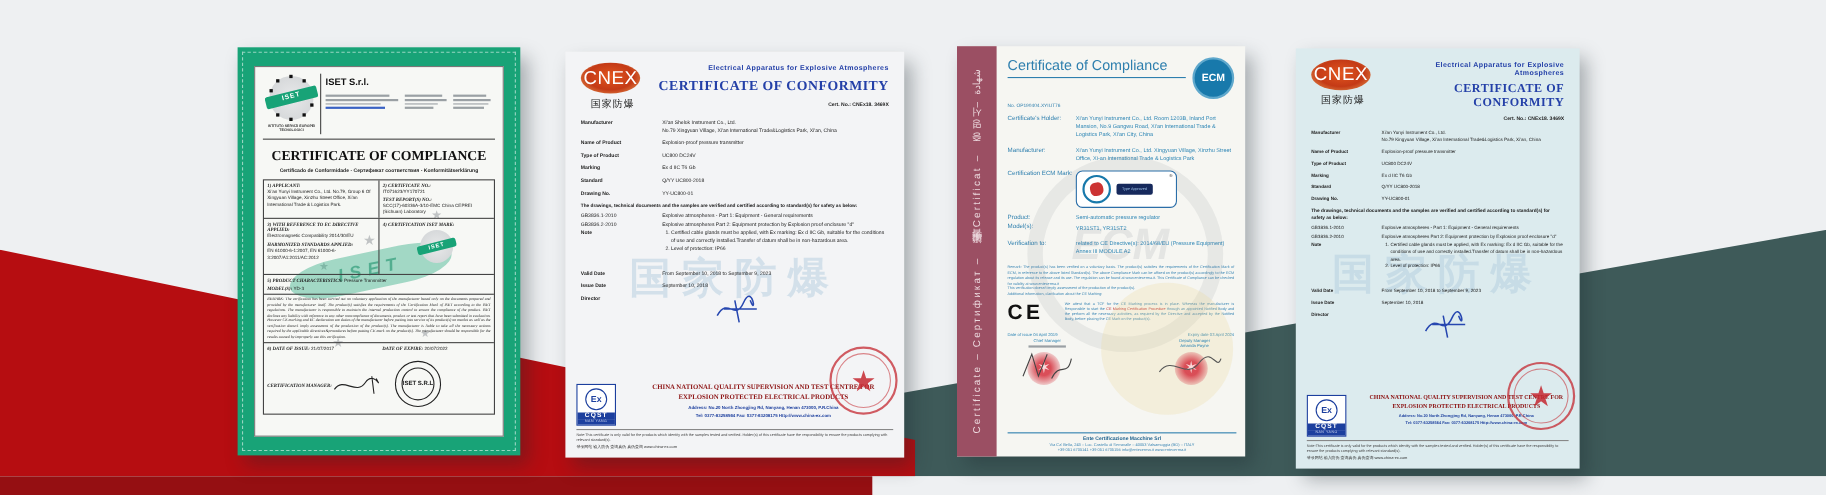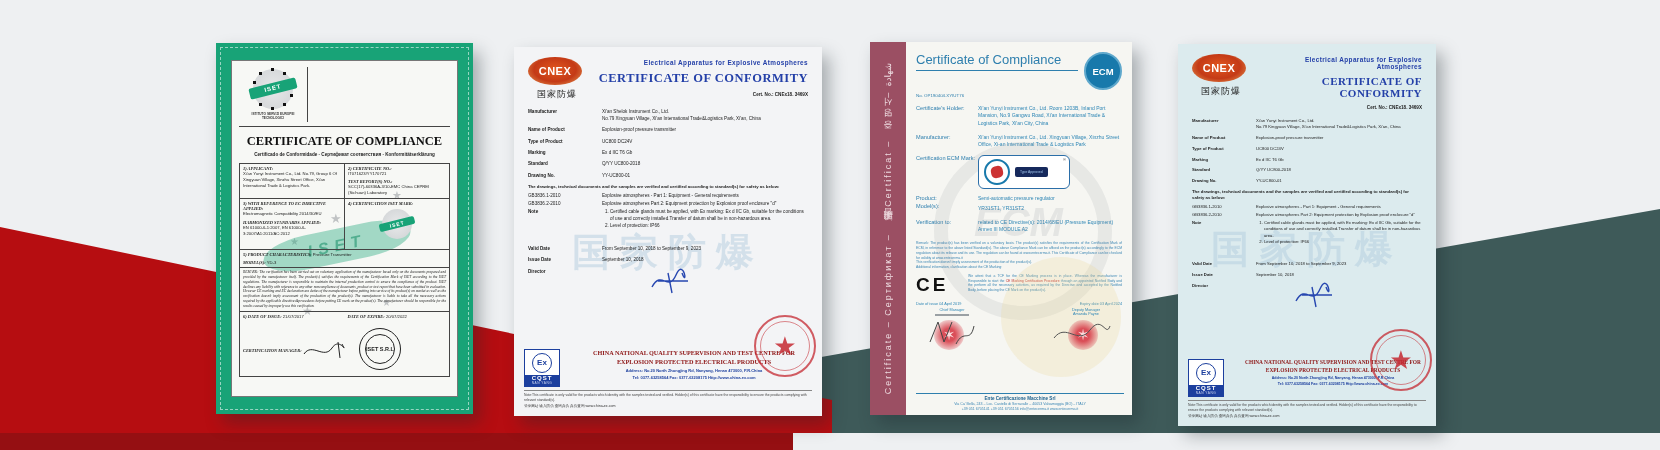--- a/index.html
+++ b/index.html
@@ -55,21 +55,21 @@
 
   
   .cnx{box-sizing:border-box;padding:10px 14px;overflow:hidden;}
   #cnex1{left:514px;top:47px;width:308px;height:369px;background:#f3f4f6;}
   #cnex2{left:1178px;top:44px;width:258px;height:382px;background:#dcebee;}
   .cnx .wmk{position:absolute;left:0;right:0;top:180px;text-align:center;font-size:38px;
     letter-spacing:10px;color:#aecadd;opacity:.45;font-weight:bold;pointer-events:none;}
   .cnx-head{display:flex;align-items:flex-start;gap:8px;}
   .cnex-logo{width:58px;text-align:center;flex-shrink:0;}
   .cnex-oval{width:54px;height:28px;border-radius:50%;background:radial-gradient(ellipse at 50% 45%,#e2571f 0%,#c43a16 55%,#e8a25a 100%);
-    display:flex;align-items:center;justify-content:center;color:#fff;font-weight:bold;font-size:11px;letter-spacing:.5px;}
+    display:flex;align-items:center;justify-content:center;color:#fff;font-weight:normal;font-size:17px;letter-spacing:.5px;}
   .cnex-cn{font-size:9px;color:#222;margin-top:3px;letter-spacing:1px;}
   .cnx-head .rt{flex:1;text-align:right;}
   .cnx-line1{font-size:6.4px;font-weight:bold;color:#2440a8;letter-spacing:.4px;margin-top:2px;}
   .cnx-title{font-family:"Liberation Serif",serif;font-size:12.5px;font-weight:bold;color:#2440a8;
     letter-spacing:.5px;margin-top:5px;}
   .cnx-no{font-size:4.6px;font-weight:bold;color:#222;margin-top:6px;}
   .cnx-body{position:relative;margin-top:8px;font-size:4.6px;color:#222;}
   .crow{display:flex;margin-bottom:4.5px;}
   .crow .lbl{width:74px;font-weight:bold;flex-shrink:0;}
   .crow .val{flex:1;line-height:1.5;}
@@ -170,20 +170,43 @@
             <span class="dot" style="left:30px;top:34px"></span>
               <span class="dot" style="left:18px;top:38px"></span>
             <span class="dot" style="left:6px;top:34px"></span>
               <span class="dot" style="left:0px;top:25px"></span>
             <span class="dot" style="left:0px;top:12px"></span>
               <span class="dot" style="left:6px;top:3px"></span>
             <span class="ribbon">ISET</span>
           </div>
           <div class="cap">ISTITUTO SERVIZI EUROPEI TECNOLOGICI</div>
         </div>
+        <div class="i-hr">
+          <div class="nm">ISET S.r.l.</div>
+          <div class="i-cols">
+            <div>
+              <div class="bar" style="width:58px"></div>
+                <div class="bar" style="width:66px"></div>
+              <div class="bar" style="width:50px"></div>
+                <div class="bar b" style="width:54px"></div>
+            </div>
+            <div>
+              <div class="bar" style="width:34px"></div>
+                <div class="bar" style="width:38px"></div>
+              <div class="bar" style="width:30px"></div>
+                <div class="bar" style="width:26px"></div>
+            </div>
+            <div>
+              <div class="bar" style="width:30px"></div>
+                <div class="bar" style="width:34px"></div>
+              <div class="bar" style="width:32px"></div>
+                <div class="bar" style="width:28px"></div>
+            </div>
+          </div>
+        </div>
       </div>
 
       <div class="i-title">CERTIFICATE OF COMPLIANCE</div>
       <div class="i-sub">Certificado de Conformidade - Сертификат соответствия - Konformitätserklärung</div>
 
       <div class="i-grid">
         <div class="i-row">
           <div class="i-cell l">
             <span class="i-lbl">1) APPLICANT:</span>
             <div style="line-height:1.4">Xi'an Yunyi Instrument Co., Ltd. No.79, Group 6 Of Xingyuan Village, Xinzhu Street Office, Xi'an International Trade &amp; Logistics Park.</div>

